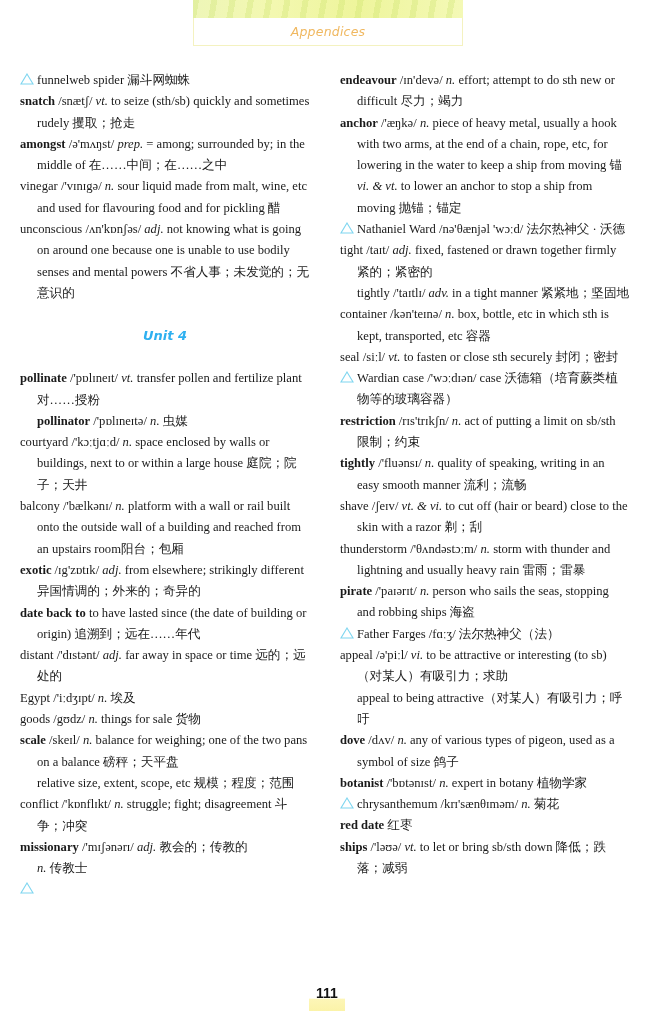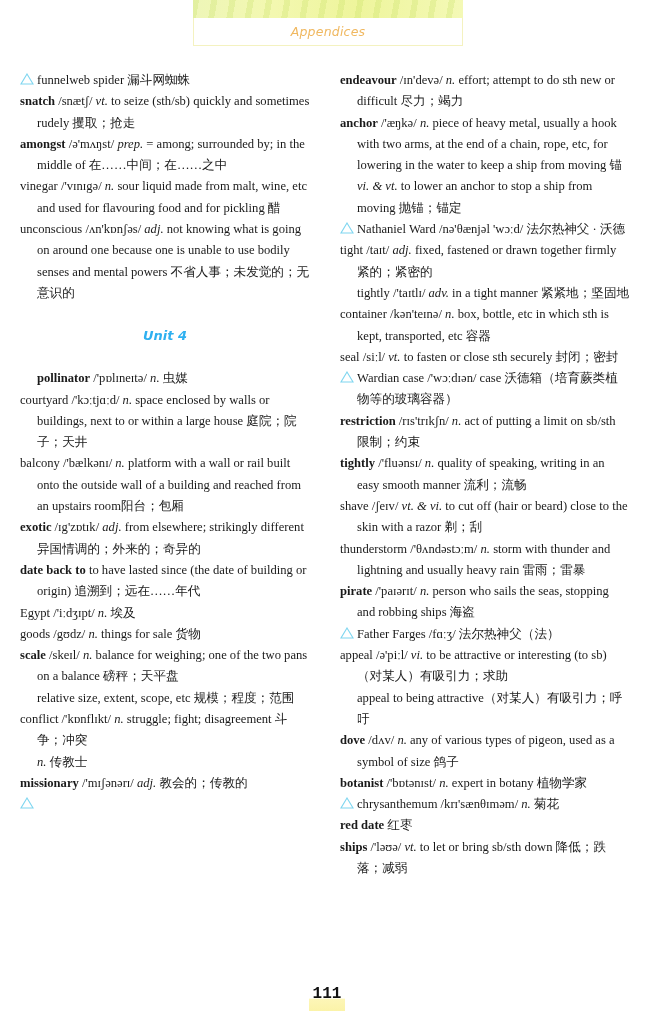--- a/index.html
+++ b/index.html
@@ -39,53 +39,55 @@
     .unit-heading {
       text-align: center; font-family: "DejaVu Sans", sans-serif; font-style: italic; font-weight: bold;
       color: #2eb0f0; font-size: 13px; margin: 21px 0 22px 0; height: 21px; line-height: 21px;
     }
     .page-num-box {
       position: absolute; left: 309px; top: 983px; width: 36px; height: 28px;
       background: linear-gradient(180deg, #ffffff 0%, #ffffff 55%, #fdf6b8 56%, #fbf3a8 100%);
       display: flex; justify-content: center;
     }
     .page-num {
-      font-family: Liberation Mono, monospace; font-weight: bold; font-size: 16px;
+      font-family: Liberation Sans, sans-serif; font-weight: bold; font-size: 14px;
       color: #111; margin-top: 2px; text-align: center;
     }
   </style>
 </head>
 <body>
 
 <div class="header-band"></div>
 <div class="header-box">
   <span class="header-title">Appendices</span>
 </div>
 
 <div class="col left">
     <div class="entry tri"><svg viewBox="0 0 14 12" class="tri-mark">
         <path d="M7 1 L13 11 L1 11 Z" fill="none" stroke="#7fd6f0" stroke-width="1.1"></path>
       </svg><span>funnelweb spider 漏斗网蜘蛛</span></div>
     <div class="entry"><b>snatch</b><span> /snætʃ/ </span><i>vt.</i><span> to seize (sth/sb) quickly and sometimes rudely 攫取；抢走</span></div>
     <div class="entry"><b>amongst</b><span> /ə'mʌŋst/ </span><i>prep.</i><span> = among; surrounded by; in the middle of 在……中间；在……之中</span></div>
     <div class="entry"><span>vinegar /'vɪnɪgə/ </span><i>n.</i><span> sour liquid made from malt, wine, etc and used for flavouring food and for pickling 醋</span></div>
     <div class="entry"><span>unconscious /ʌn'kɒnʃəs/ </span><i>adj.</i><span> not knowing what is going on around one because one is unable to use bodily senses and mental powers 不省人事；未发觉的；无意识的</span></div>
     <div class="unit-heading">Unit 4</div>
+    <div class="entry"><b>pollinate</b><span> /'pɒlɪneɪt/ </span><i>vt.</i><span> transfer pollen and fertilize plant 对……授粉</span></div>
     <div class="entry sub"><b>pollinator</b><span> /'pɒlɪneɪtə/ </span><i>n.</i><span> 虫媒</span></div>
     <div class="entry"><span>courtyard /'kɔːtjɑːd/ </span><i>n.</i><span> space enclosed by walls or buildings, next to or within a large house 庭院；院子；天井</span></div>
     <div class="entry"><span>balcony /'bælkənɪ/ </span><i>n.</i><span> platform with a wall or rail built onto the outside wall of a building and reached from an upstairs room阳台；包厢</span></div>
     <div class="entry"><b>exotic</b><span> /ɪg'zɒtɪk/ </span><i>adj.</i><span> from elsewhere; strikingly different 异国情调的；外来的；奇异的</span></div>
     <div class="entry"><b>date back to</b><span>  to have lasted since (the date of building or origin) 追溯到；远在……年代</span></div>
+    <div class="entry"><span>distant /'dɪstənt/ </span><i>adj.</i><span> far away in space or time 远的；远处的</span></div>
     <div class="entry"><span>Egypt /'iːdʒɪpt/ </span><i>n.</i><span> 埃及</span></div>
     <div class="entry"><span>goods /gʊdz/ </span><i>n.</i><span> things for sale 货物</span></div>
     <div class="entry"><b>scale</b><span> /skeɪl/ </span><i>n.</i><span> balance for weighing; one of the two pans on a balance 磅秤；天平盘</span></div>
     <div class="entry sub"><span>relative size, extent, scope, etc 规模；程度；范围</span></div>
     <div class="entry"><span>conflict /'kɒnflɪkt/ </span><i>n.</i><span> struggle; fight; disagreement 斗争；冲突</span></div>
+    <div class="entry"><b>missionary</b><span> /'mɪʃənərɪ/ </span><i>adj.</i><span> 教会的；传教的</span></div>
     <div class="entry sub"><i>n.</i><span> 传教士</span></div>
-    <div class="entry"><b>missionary</b><span> /'mɪʃənərɪ/ </span><i>adj.</i><span> 教会的；传教的</span></div>
     <div class="entry tri"><svg viewBox="0 0 14 12" class="tri-mark">
         <path d="M7 1 L13 11 L1 11 Z" fill="none" stroke="#7fd6f0" stroke-width="1.1"></path>
       </svg></div>
   </div>
 <div class="col right">
     <div class="entry"><b>endeavour</b><span> /ɪn'devə/ </span><i>n.</i><span> effort; attempt to do sth new or difficult 尽力；竭力</span></div>
     <div class="entry"><b>anchor</b><span> /'æŋkə/ </span><i>n.</i><span> piece of heavy metal, usually a hook with two arms, at the end of a chain, rope, etc, for lowering in the water to keep a ship from moving 锚</span></div>
     <div class="entry sub"><i>vi. &amp; vt.</i><span> to lower an anchor to stop a ship from moving 抛锚；锚定</span></div>
     <div class="entry tri"><svg viewBox="0 0 14 12" class="tri-mark">
         <path d="M7 1 L13 11 L1 11 Z" fill="none" stroke="#7fd6f0" stroke-width="1.1"></path>

